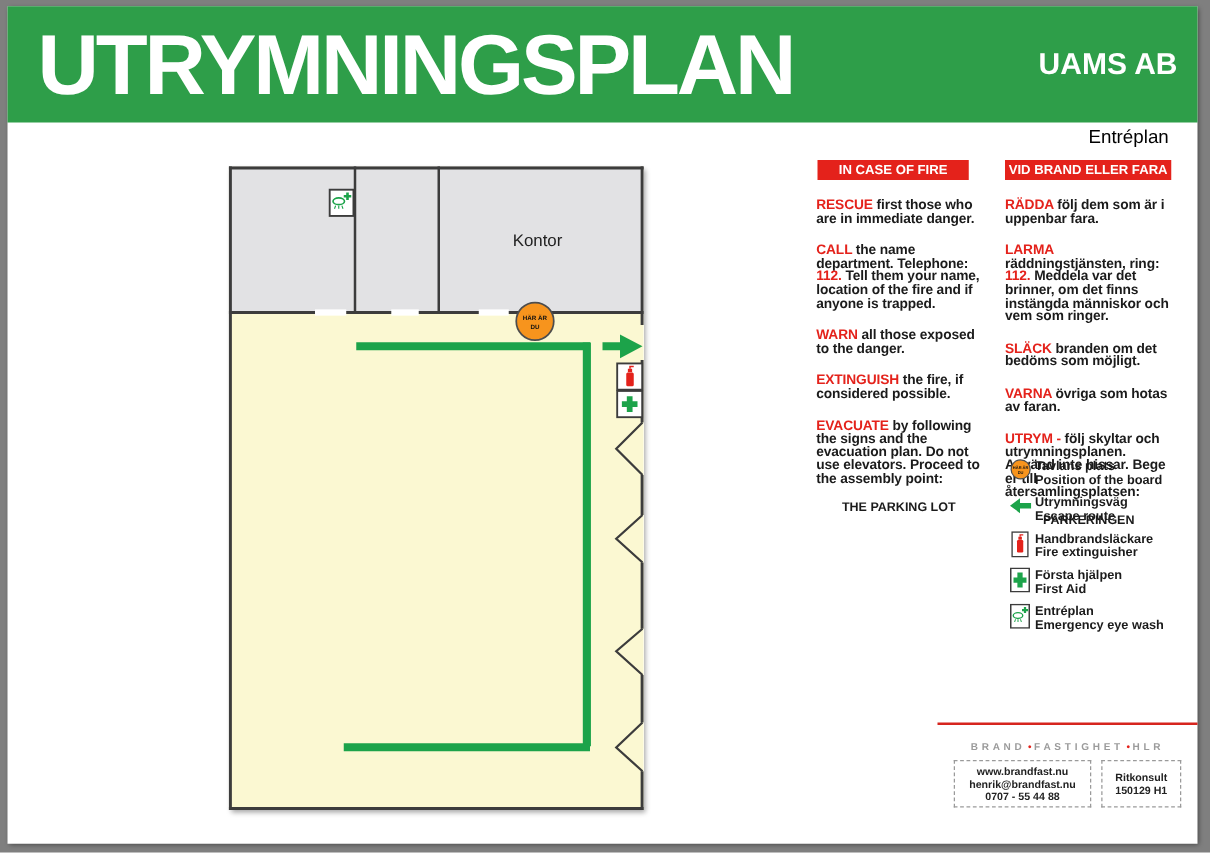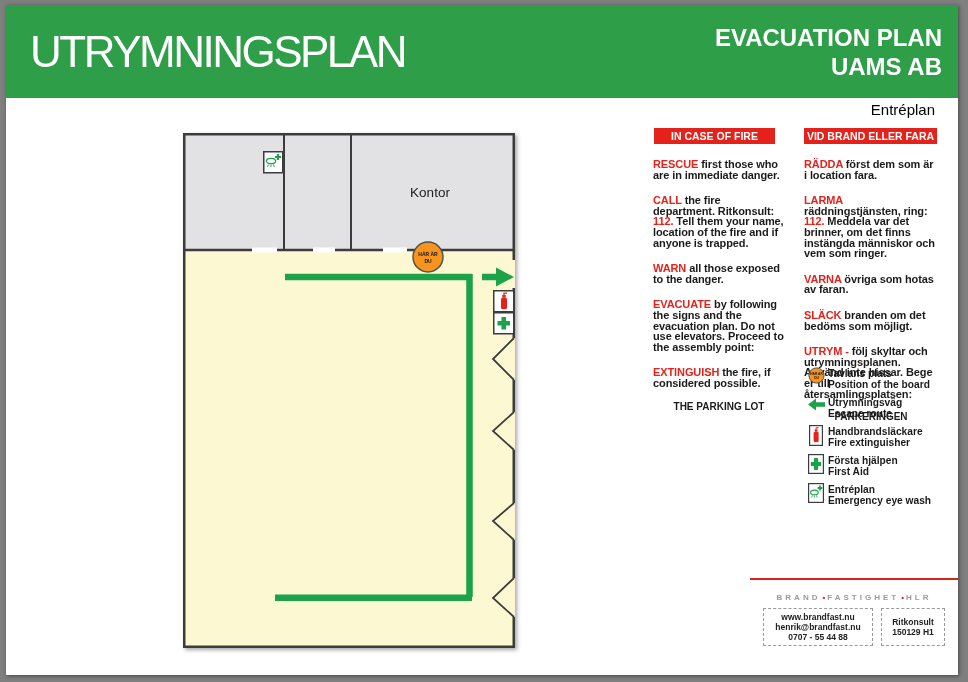--- a/index.html
+++ b/index.html
@@ -12,21 +12,21 @@
     position:absolute;left:6px;top:5px;width:952px;height:670px;
     background:#ffffff;box-shadow:1px 1px 4px rgba(0,0,0,.45);
   }
   
   .banner{
     position:absolute;left:0;top:0;width:952px;height:93px;
     background:#2e9e49;display:flex;align-items:center;
     padding:0 16px 0 24px;box-sizing:border-box;
   }
   .banner .title{
-    color:#fff;font-weight:normal;font-size:44px;letter-spacing:-2.5px;
+    color:#fff;font-weight:bold;font-size:68px;letter-spacing:-2.5px;
     white-space:nowrap;line-height:1;
   }
   .banner .subtitle{
     margin-left:auto;text-align:right;color:#fff;font-weight:bold;
     font-size:24px;line-height:29px;letter-spacing:0;
   }
   .plan-label{
     position:absolute;top:96px;right:23px;font-size:15px;color:#000000;
   }
   
@@ -75,21 +75,20 @@
   .contact-box.ref{width:64px;display:flex;flex-direction:column;justify-content:center;}
 </style>
 </head>
 <body>
 
 <div class="paper">
 
   <div class="banner">
     <div class="title">UTRYMNINGSPLAN</div>
     <div class="subtitle">
-      <div>EVACUATION PLAN</div>
       <div>UAMS AB</div>
     </div>
   </div>
   <div class="plan-label">Entréplan</div>
 
   <svg class="floorplan" viewBox="0 0 332 515" width="332" height="515">
 
     <rect x="0" y="0" width="332" height="515" fill="#fbf8d2"></rect>
     <rect x="0" y="0" width="332" height="117" fill="#e2e2e4"></rect>
 
@@ -149,35 +148,35 @@
       <text x="245" y="130" text-anchor="middle" font-size="5" font-weight="bold" fill="#111">DU</text>
     </g>
 
     <text x="247" y="64" text-anchor="middle" font-size="13.5" fill="#222">Kontor</text>
   </svg>
 
   <div class="instr en">
     <div class="col-header">IN CASE OF FIRE</div>
     <div class="paras">
         <p><span class="kw">RESCUE</span><span> first those who are in immediate danger.</span></p>
-        <p><span class="kw">CALL</span><span> the fire department. Ritkonsult: </span><span class="kw">112.</span><span> Tell them your name, location of the fire and if anyone is trapped.</span></p>
+        <p><span class="kw">CALL</span><span> the name department. Telephone: </span><span class="kw">112.</span><span> Tell them your name, location of the fire and if anyone is trapped.</span></p>
         <p><span class="kw">WARN</span><span> all those exposed to the danger.</span></p>
+        <p><span class="kw">EXTINGUISH</span><span> the fire, if considered possible.</span></p>
         <p><span class="kw">EVACUATE</span><span> by following the signs and the evacuation plan. Do not use elevators. Proceed to the assembly point:</span></p>
-        <p><span class="kw">EXTINGUISH</span><span> the fire, if considered possible.</span></p>
       </div>
     <div class="assembly">THE PARKING LOT</div>
   </div>
 
   <div class="instr sv">
     <div class="col-header">VID BRAND ELLER FARA</div>
     <div class="paras">
-        <p><span class="kw">RÄDDA</span><span> först dem som är i location fara.</span></p>
+        <p><span class="kw">RÄDDA</span><span> följ dem som är i uppenbar fara.</span></p>
         <p><span class="kw">LARMA</span><span> räddningstjänsten, ring: </span><span class="kw">112.</span><span> Meddela var det brinner, om det finns instängda människor och vem som ringer.</span></p>
+        <p><span class="kw">SLÄCK</span><span> branden om det bedöms som möjligt.</span></p>
         <p><span class="kw">VARNA</span><span> övriga som hotas av faran.</span></p>
-        <p><span class="kw">SLÄCK</span><span> branden om det bedöms som möjligt.</span></p>
         <p><span class="kw">UTRYM -</span><span> följ skyltar och utrymningsplanen. Använd inte hissar. Bege er till återsamlingsplatsen:</span></p>
       </div>
     <div class="assembly">PARKERINGEN</div>
   </div>
 
   <div class="legend">
 
     <div class="legend-item">
       <span class="legend-icon">
         <svg width="17" height="17" viewBox="0 0 17 17">

